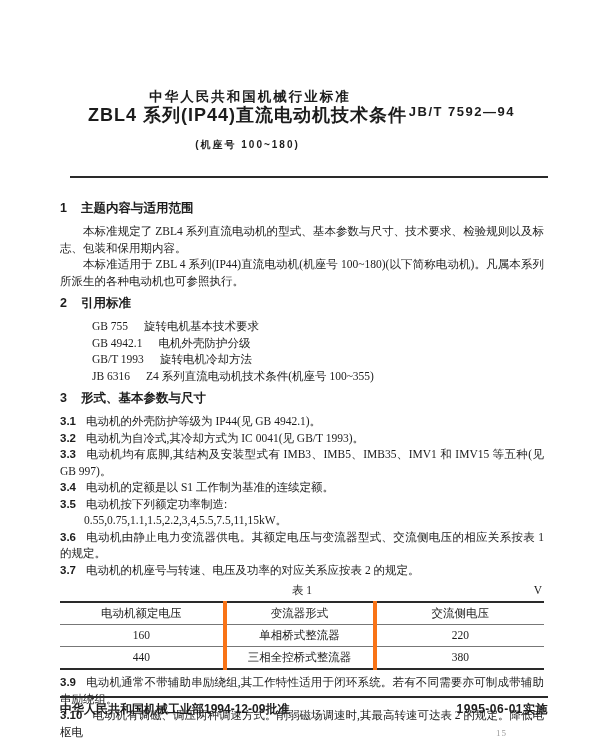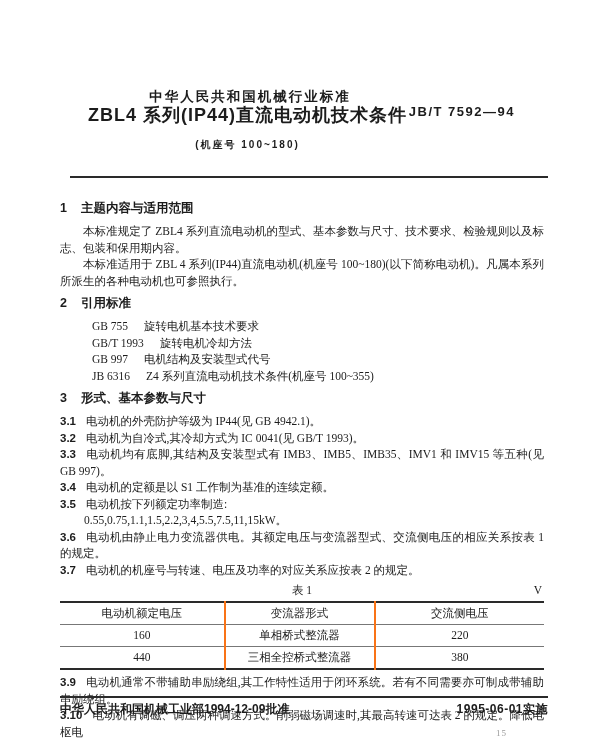--- a/index.html
+++ b/index.html
@@ -69,21 +69,21 @@
   }
   .tbl-unit{position:absolute;right:2px;top:0;}
   table.t1{
     width:100%;border-collapse:collapse;
     font-size:11.5px;
     border-top:2px solid #2a2a2a;
     border-bottom:2px solid #2a2a2a;
     margin-bottom:4px;
   }
   table.t1 th,table.t1 td{
-    border-left:2px solid #f97316;
+    border-left:4px solid #f97316;
     border-bottom:1px solid #777;
     text-align:center;font-weight:normal;
     height:21px;padding:0 4px;
   }
   table.t1 th:first-child,table.t1 td:first-child{border-left:none;}
   table.t1 tr:last-child td{border-bottom:none;}
   table.t1 col.c1{width:34%;}
   table.t1 col.c2{width:31%;}
   table.t1 col.c3{width:35%;}
   
@@ -120,22 +120,22 @@
       <span class="snum">1</span><span>主题内容与适用范围</span>
     </div>
     <p class="para">本标准规定了 ZBL4 系列直流电动机的型式、基本参数与尺寸、技术要求、检验规则以及标志、包装和保用期内容。</p>
     <p class="para">本标准适用于 ZBL 4 系列(IP44)直流电动机(机座号 100~180)(以下简称电动机)。凡属本系列所派生的各种电动机也可参照执行。</p>
 
     <div class="sec-heading">
       <span class="snum">2</span><span>引用标准</span>
     </div>
     <div class="ref-list">
       <div class="ref-item"><span class="ref-code">GB 755</span><span>旋转电机基本技术要求</span></div>
+      <div class="ref-item"><span class="ref-code">GB 4942.1</span><span>电机外壳防护分级</span></div>
       <div class="ref-item"><span class="ref-code">GB/T 1993</span><span>旋转电机冷却方法</span></div>
-      <div class="ref-item"><span class="ref-code">GB 997</span><span>电机结构及安装型式代号</span></div>
       <div class="ref-item"><span class="ref-code">JB 6316</span><span>Z4 系列直流电动机技术条件(机座号 100~355)</span></div>
     </div>
 
     <div class="sec-heading">
       <span class="snum">3</span><span>形式、基本参数与尺寸</span>
     </div>
 
     <p class="clause"><span class="cnum">3.1</span><span>电动机的外壳防护等级为 IP44(见 GB 4942.1)。</span></p>
     <p class="clause"><span class="cnum">3.2</span><span>电动机为自冷式,其冷却方式为 IC 0041(见 GB/T 1993)。</span></p>
     <p class="clause"><span class="cnum">3.3</span><span>电动机均有底脚,其结构及安装型式有 IMB3、IMB5、IMB35、IMV1 和 IMV15 等五种(见 GB 997)。</span></p>

